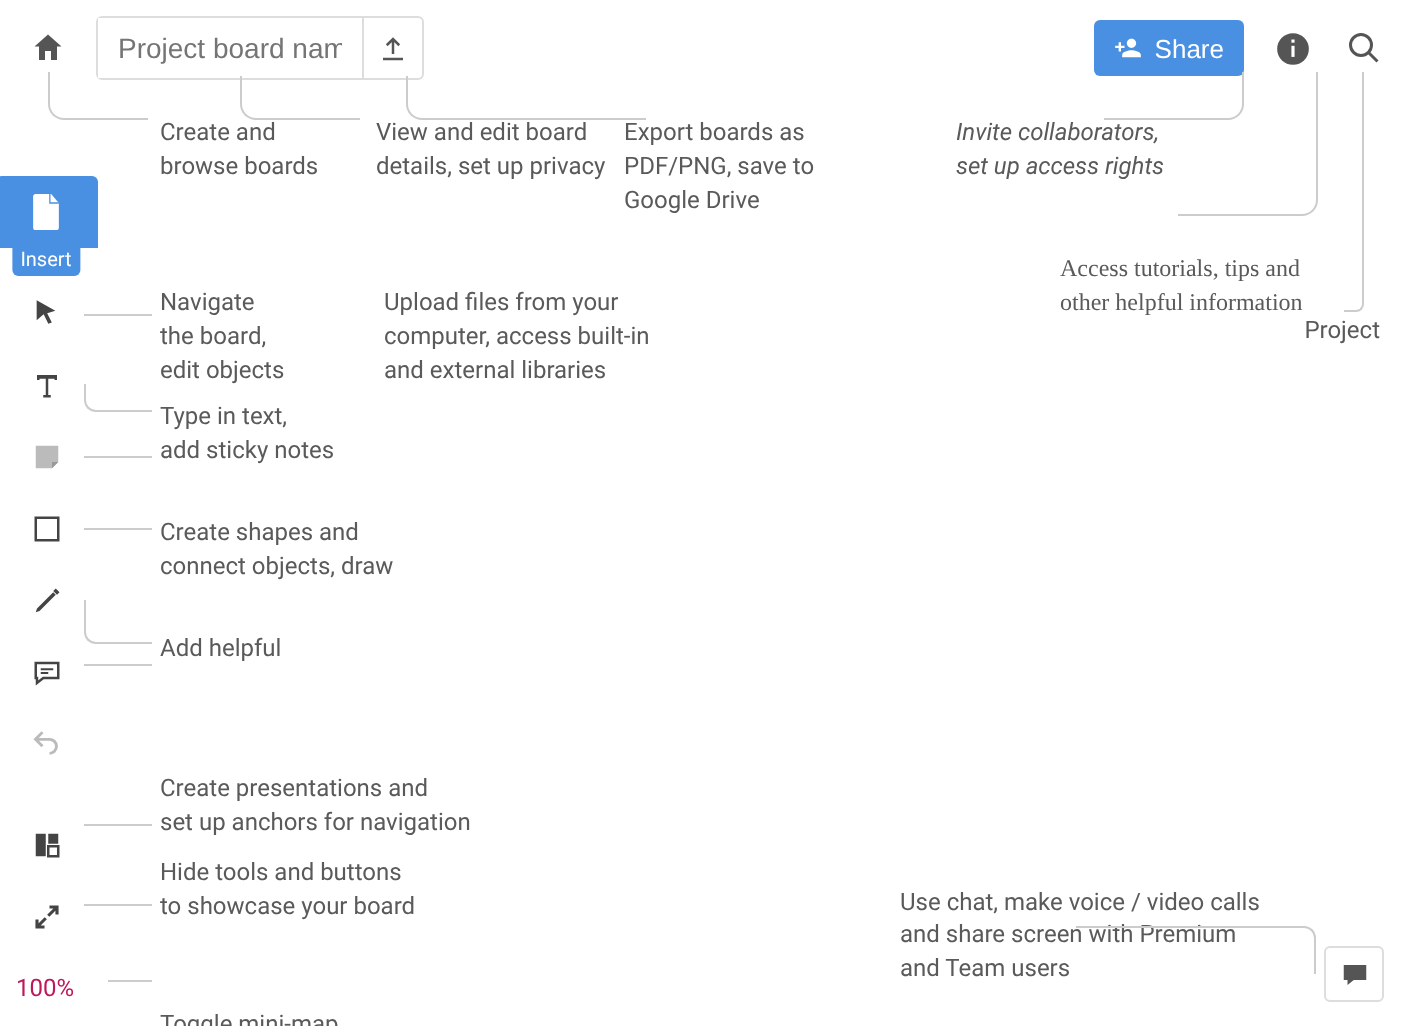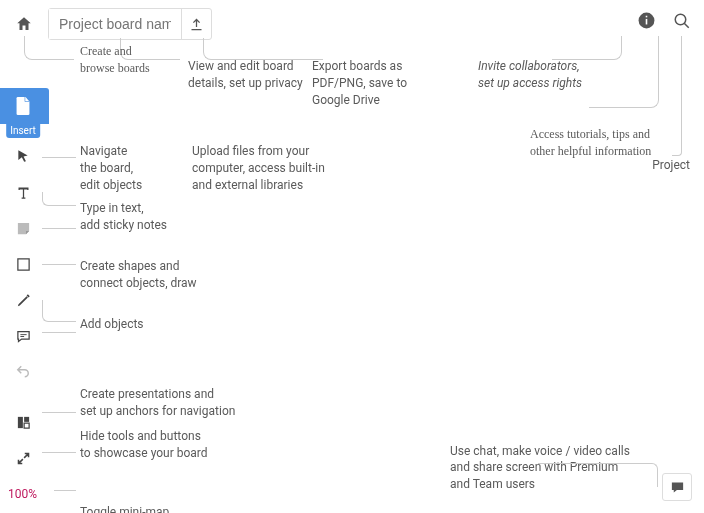--- a/index.html
+++ b/index.html
@@ -52,20 +52,26 @@
   </div>
   <div class="board-name-group">
     <input class="board-name-input" placeholder="Project board name" style="">
     <div class="export-btn">
       <svg width="15" height="15" viewBox="0 0 24 24" fill="none" stroke="currentColor" stroke-width="2">
           <path d="M12 16V4M7 9l5-5 5 5M4 20h16"></path>
         </svg>
     </div>
   </div>
   <div class="right-actions">
+    <button class="share-btn">
+      <svg width="14" height="14" viewBox="0 0 24 24" fill="currentColor">
+          <path d="M15 12c2.2 0 4-1.8 4-4s-1.8-4-4-4-4 1.8-4 4 1.8 4 4 4zm-9-2V7H4v3H1v2h3v3h2v-3h3v-2H6zm9 4c-2.7 0-8 1.3-8 4v2h16v-2c0-2.7-5.3-4-8-4z"></path>
+        </svg>
+      <span>Share</span>
+    </button>
     <div class="icon-btn">
       <svg width="19" height="19" viewBox="0 0 24 24" fill="currentColor">
           <circle cx="12" cy="12" r="10"></circle>
           <rect x="11" y="10" width="2" height="7" fill="#fff"></rect>
           <rect x="11" y="6" width="2" height="2" fill="#fff"></rect>
         </svg>
     </div>
     <div class="icon-btn">
       <svg width="18" height="18" viewBox="0 0 24 24" fill="none" stroke="currentColor" stroke-width="2">
           <circle cx="10" cy="10" r="7"></circle>
@@ -144,32 +150,32 @@
     </svg>
 </div>
 
 <div class="line c-home"></div>
 <div class="line c-name"></div>
 <div class="line c-export"></div>
 <div class="line c-share"></div>
 <div class="line c-info"></div>
 <div class="line c-search"></div>
 
-<div class="ann" style="left:80px; top:43px;font-family:Liberation Serif, serif;">Create and<br>browse boards</div>
+<div class="ann" style="left:80px; top:58px;">Create and<br>browse boards</div>
 <div class="ann" style="left:188px; top:58px;">View and edit board<br>details, set up privacy</div>
 <div class="ann" style="left:312px; top:58px;">Export boards as<br>PDF/PNG, save to<br>Google Drive</div>
 <div class="ann" style="left:478px; top:58px;font-style:italic;">Invite collaborators,<br>set up access rights</div>
 <div class="ann" style="left:530px; top:126px;font-family:Liberation Serif, serif;">Access tutorials, tips and<br>other helpful information</div>
 <div class="ann" style="right:14px; top:157px; text-align:right;">Project</div>
 
 <div class="ann" style="left:192px; top:143px;">Upload files from your<br>computer, access built-in<br>and external libraries</div>
 <div class="ann" style="left:80px;  top:143px;">Navigate<br>the board,<br>edit objects</div>
 <div class="ann" style="left:80px;  top:200px;">Type in text,<br>add sticky notes</div>
 <div class="ann" style="left:80px;  top:258px;">Create shapes and<br>connect objects, draw</div>
-<div class="ann" style="left:80px;  top:316px;">Add objects</div>
+<div class="ann" style="left:80px;  top:316px;">Add helpful</div>
 <div class="ann" style="left:80px;  top:386px;">Create presentations and<br>set up anchors for navigation</div>
 <div class="ann" style="left:80px;  top:428px;">Hide tools and buttons<br>to showcase your board</div>
 <div class="ann" style="left:80px;  top:470px;margin-top:34px;">Toggle mini-map,<br>zoom in/out and set scale</div>
 <div class="ann" style="right:54px; bottom:20px; text-align:left; width:200px;">Use chat, make voice / video calls<br>and share screen with Premium<br>and Team users</div>
 
 <div style="position:absolute; left:42px; top:157px; width:34px; height:1px; background:#ccc;"></div>
 <div style="position:absolute; left:42px; top:192px; width:34px; height:14px; border-left:1px solid #ccc; border-bottom:1px solid #ccc; border-radius:0 0 0 6px;"></div>
 <div style="position:absolute; left:42px; top:228px; width:34px; height:1px; background:#ccc;"></div>
 <div style="position:absolute; left:42px; top:264px; width:34px; height:1px; background:#ccc;"></div>
 <div style="position:absolute; left:42px; top:300px; width:34px; height:22px; border-left:1px solid #ccc; border-bottom:1px solid #ccc; border-radius:0 0 0 6px;"></div>

